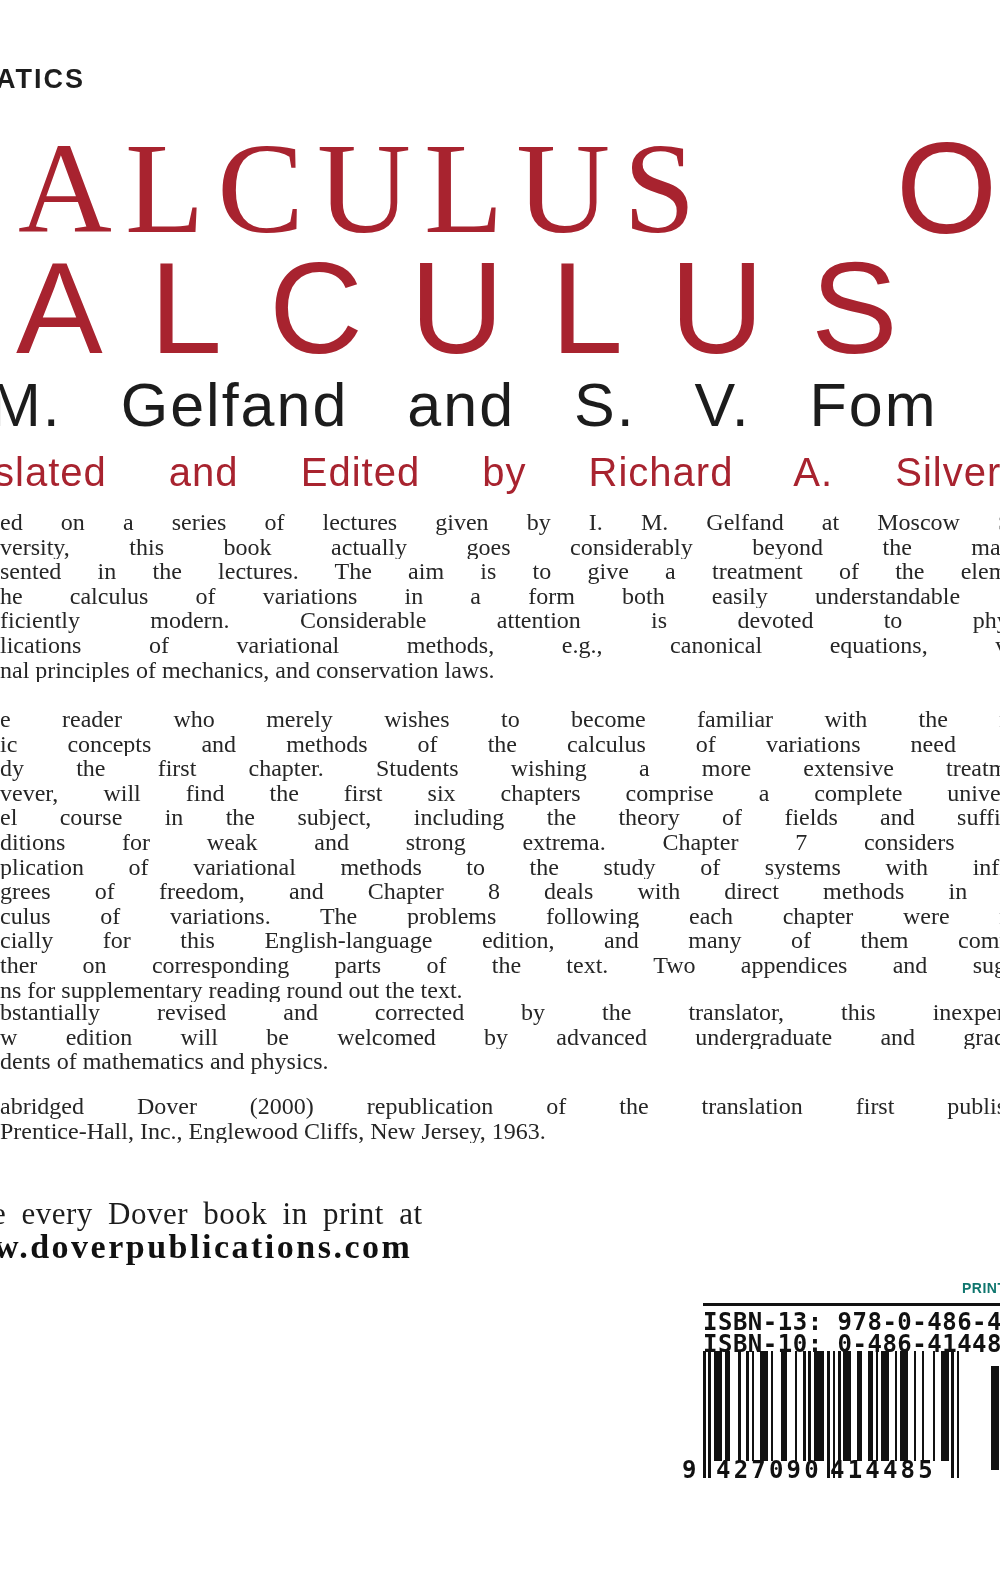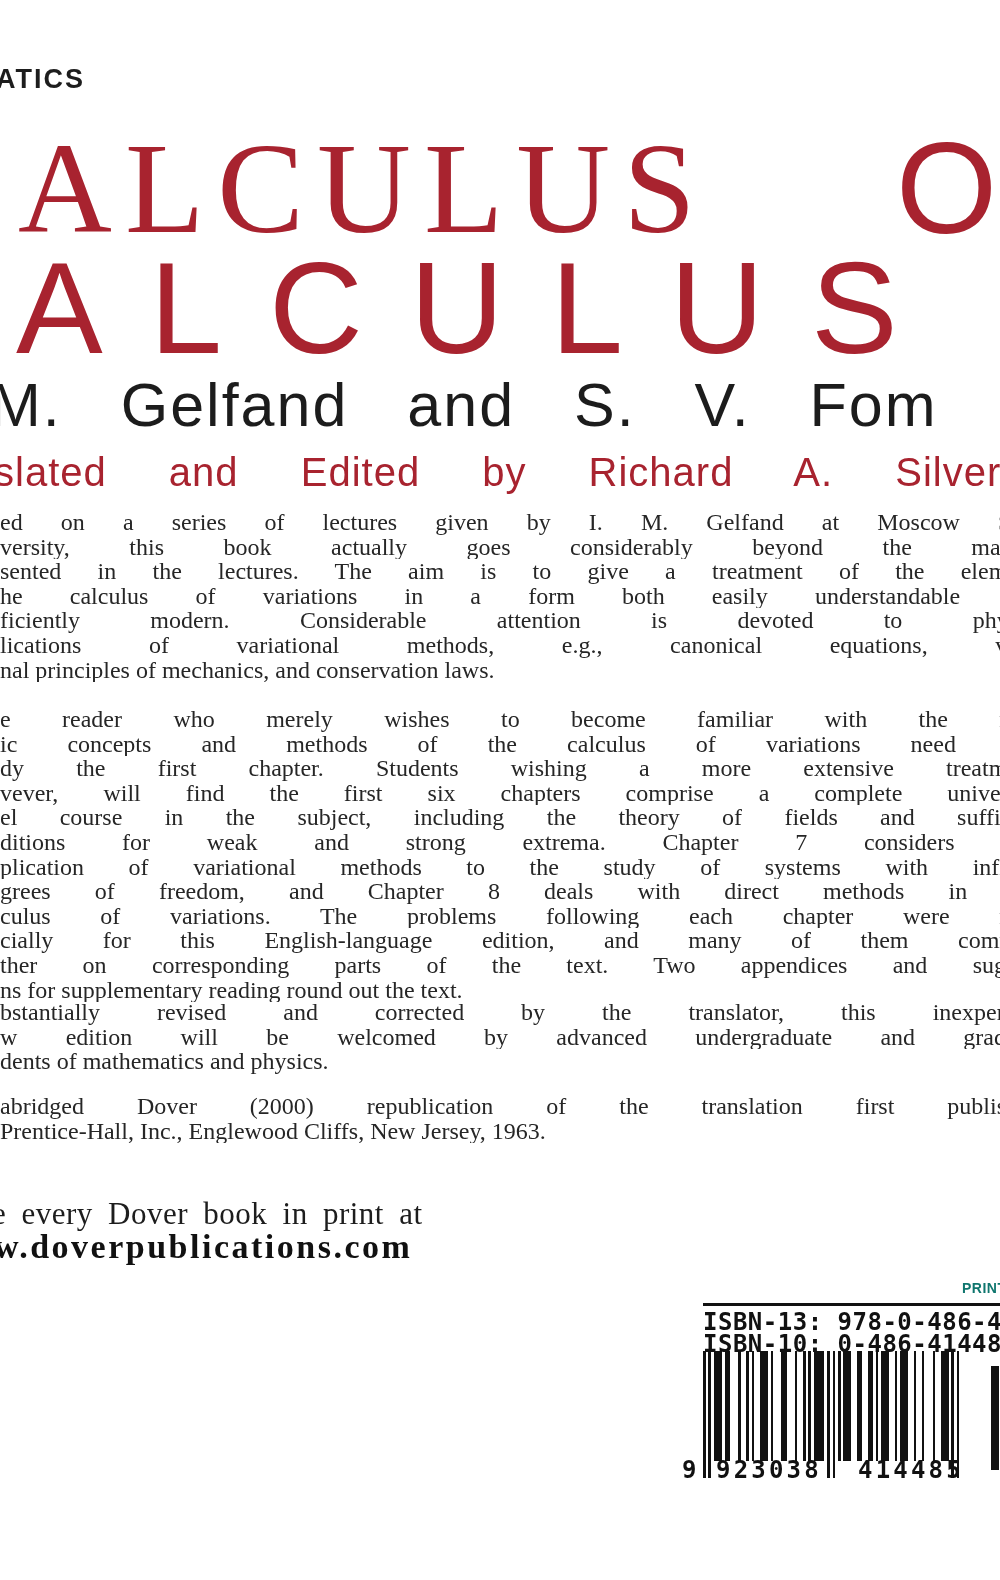--- a/index.html
+++ b/index.html
@@ -85,21 +85,21 @@
   .bar{position:absolute;top:0;background:#111;}
   .bar.short{height:110px;}
   .bar.long{height:127px;}
 
   .ean-digit{
     font:700 24px/1 "DejaVu Sans Mono",monospace;
     color:#111;top:1458px;
   }
   #ean-first{left:682px;}
   #ean-left{left:716px;letter-spacing:3.2px;}
-  #ean-right{left:858px;letter-spacing:3.2px;}
+  #ean-right{left:830px;letter-spacing:3.2px;}
 
   #addon-bar{left:991px;top:1366px;width:8px;height:104px;background:#111;}
 </style>
 </head>
 <body>
 
 <div id="category" class="abs">ATICS</div>
 
 <div id="title-line1-left" class="abs title">ALCULUS</div>
 <div id="title-line1-right" class="abs title">O</div>
@@ -177,15 +177,15 @@
     <div class="bar short" style="left: 191.7px; width: 2.7px;"></div>
     <div class="bar short" style="left: 197.1px; width: 8.1px;"></div>
     <div class="bar short" style="left: 210.6px; width: 2.7px;"></div>
     <div class="bar short" style="left: 218.7px; width: 2.7px;"></div>
     <div class="bar short" style="left: 229.5px; width: 2.7px;"></div>
     <div class="bar short" style="left: 237.6px; width: 8.1px;"></div>
     <div class="bar long" style="left: 248.4px; width: 2.7px;"></div>
     <div class="bar long" style="left: 253.8px; width: 2.7px;"></div>
   </div>
 <div id="ean-first" class="abs ean-digit">9</div>
-<div id="ean-left" class="abs ean-digit">923038</div>
+<div id="ean-left" class="abs ean-digit">427090</div>
 <div id="ean-right" class="abs ean-digit">414485</div>
 <div id="addon-bar" class="abs"></div>
 
 </body></html>

